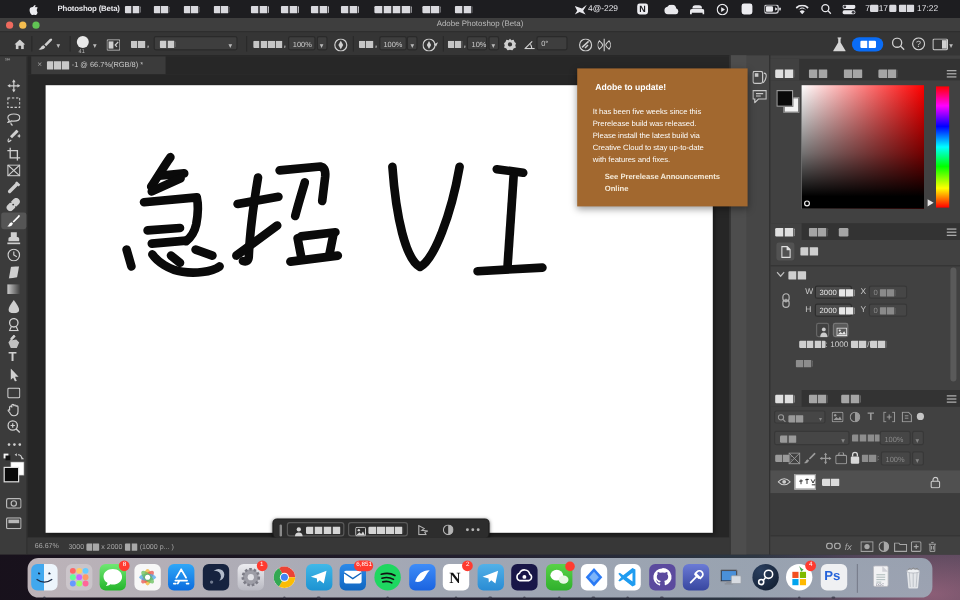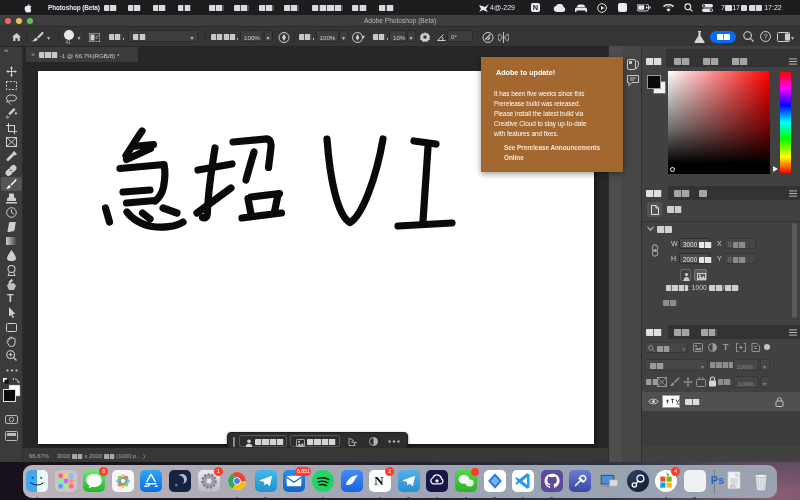--- a/index.html
+++ b/index.html
@@ -529,20 +529,45 @@
               <path d="M3 5 l3 -.3 M4.5 3.5 l0 4 M8 3.8 l3 -.3 M9.5 2.8 l0 4.5 M13 3.5 l1.5 3 1.5 -3 M13.5 8 l3 0" stroke="#111" stroke-width=".7" fill="none"></path>
             </svg>
           </div>
       <span class="zh ab" style="left:43px;top:6.5px;width:15px;height:6.6px;background:repeating-linear-gradient(90deg,#dcdcdc 0 6.6px,rgba(220,220,220,.25) 6.6px 7.9px);"></span>
       <svg style="position:absolute;left:133px;top:4.5px;" width="9" height="10" viewBox="0 0 9 10">
             <rect x="1" y="4" width="7" height="5.5" rx="1" fill="none" stroke="#ccc" stroke-width=".9"></rect>
             <path d="M2.5 4 L2.5 2.8 A2 2 0 0 1 6.5 2.8 L6.5 4" fill="none" stroke="#ccc" stroke-width=".9"></path>
           </svg>
     </div>
     <div class="ab" style="left:0;top:365px;width:159px;height:35px;background:#3c3c3c;"></div>
+    <div class="ab" style="left:0;top:400px;width:159px;height:16px;background:#414141;border-top:1px solid #333;">
+      <svg style="position:absolute;left:46px;top:5px;" width="13" height="6" viewBox="0 0 13 6">
+            <circle cx="3.2" cy="3" r="2.4" fill="none" stroke="#a8a8a8" stroke-width="1"></circle>
+            <circle cx="9.8" cy="3" r="2.4" fill="none" stroke="#a8a8a8" stroke-width="1"></circle>
+          </svg>
+      <div style="position:absolute;left:62px;top:4px;color:#a8a8a8;font-size:7.5px;font-style:italic;">fx</div>
+      <svg style="position:absolute;left:75px;top:4px;" width="11" height="9" viewBox="0 0 11 9">
+            <rect x=".5" y=".5" width="10" height="8" fill="none" stroke="#a8a8a8" stroke-width=".9"></rect>
+            <circle cx="5.5" cy="4.5" r="2.2" fill="#a8a8a8"></circle>
+          </svg>
+      <svg style="position:absolute;left:90px;top:4px;" width="9" height="9" viewBox="0 0 9 9">
+            <circle cx="4.5" cy="4.5" r="4" fill="none" stroke="#a8a8a8" stroke-width=".9"></circle>
+            <path d="M4.5 .5 A4 4 0 0 1 4.5 8.5 Z" fill="#a8a8a8"></path>
+          </svg>
+      <svg style="position:absolute;left:103px;top:4.5px;" width="11" height="8" viewBox="0 0 11 8">
+            <path d="M.5 7.5 L.5 .5 L4 .5 L5 1.8 L10.5 1.8 L10.5 7.5 Z" fill="none" stroke="#a8a8a8" stroke-width=".9"></path>
+          </svg>
+      <svg style="position:absolute;left:117px;top:4px;" width="9" height="9" viewBox="0 0 9 9">
+            <rect x=".5" y=".5" width="8" height="8" rx="1" fill="none" stroke="#a8a8a8" stroke-width=".9"></rect>
+            <path d="M4.5 2.5 v4 M2.5 4.5 h4" stroke="#a8a8a8" stroke-width=".9"></path>
+          </svg>
+      <svg style="position:absolute;left:131px;top:4px;" width="8" height="9" viewBox="0 0 8 9">
+            <path d="M1 2.5 L7 2.5 M2 2.5 L2 8.5 L6 8.5 L6 2.5 M3 1 L5 1 M3.2 4 v3 M4.8 4 v3" stroke="#a8a8a8" stroke-width=".8" fill="none"></path>
+          </svg>
+    </div>
   </div>
   <div class="ab" id="popup">
     <b class="ab" style="left:15px;top:10.5px;font-size:7.2px;">Adobe to update!</b>
     <div class="bd">It has been five weeks since this<br>Prerelease build was released.<br>Please install the latest build via<br>Creative Cloud to stay up-to-date<br>with features and fixes.</div>
     <div class="ab" style="left:23px;top:85.5px;font-size:6.4px;letter-spacing:-.04px;line-height:10px;font-weight:bold;color:#f4e9d7;">See Prerelease Announcements<br>Online</div>
   </div>
 </div>
 <div class="ab" id="dock">
   <div class="di" style="left:3px;background:linear-gradient(90deg,#41a8ee 0 50%,#edf5fc 50%);">
         <svg width="22" height="22" viewBox="0 0 27 27">
@@ -708,21 +733,21 @@
           <path d="M13.5 2 C15 4 16.5 5 18 5.5 L15.5 8 Z" fill="#3fa94b"></path>
           <rect x="6.5" y="8" width="6.3" height="6.3" fill="#f25022"></rect>
           <rect x="14.2" y="8" width="6.3" height="6.3" fill="#7fba00"></rect>
           <rect x="6.5" y="15.4" width="6.3" height="6.3" fill="#00a4ef"></rect>
           <rect x="14.2" y="15.4" width="6.3" height="6.3" fill="#ffb900"></rect>
         </svg>
         <div class="badge" style="right:-3px;top:-3px;width:9px;height:9px;">4</div>
         <div class="dot" style="left:9.5px;"></div>
       </div>
   <div class="di" style="left:660.8px;background:#eff0f2;">
-        <div style="position:absolute;left:3px;top:4px;font-size:11px;font-weight:bold;color:#2563da;margin-left:24px;">Ps</div>
+        <div style="position:absolute;left:3px;top:4px;font-size:11px;font-weight:bold;color:#2563da;">Ps</div>
         <div class="dot" style="left:9.5px;"></div>
       </div>
   <div class="ab" style="left:690.5px;top:5px;width:1px;height:24px;background:rgba(60,60,75,.35);"></div>
   <div class="di" style="left:699.5px;background:transparent;">
         <svg width="22" height="22" viewBox="0 0 27 27">
           <rect x="6" y="2" width="15" height="21" rx="1.5" fill="#f2f2f4" stroke="#b9b9bf" stroke-width=".8"></rect>
           <path d="M15 2 L21 8 L15 8 Z" fill="#d2d2d8"></path>
           <path d="M9 11 h9 M9 13.5 h9 M9 16 h9 M9 18.5 h5" stroke="#9aa" stroke-width=".8"></path>
           <text x="8.5" y="22" font-size="3.8" fill="#778">DOC</text>
         </svg>

